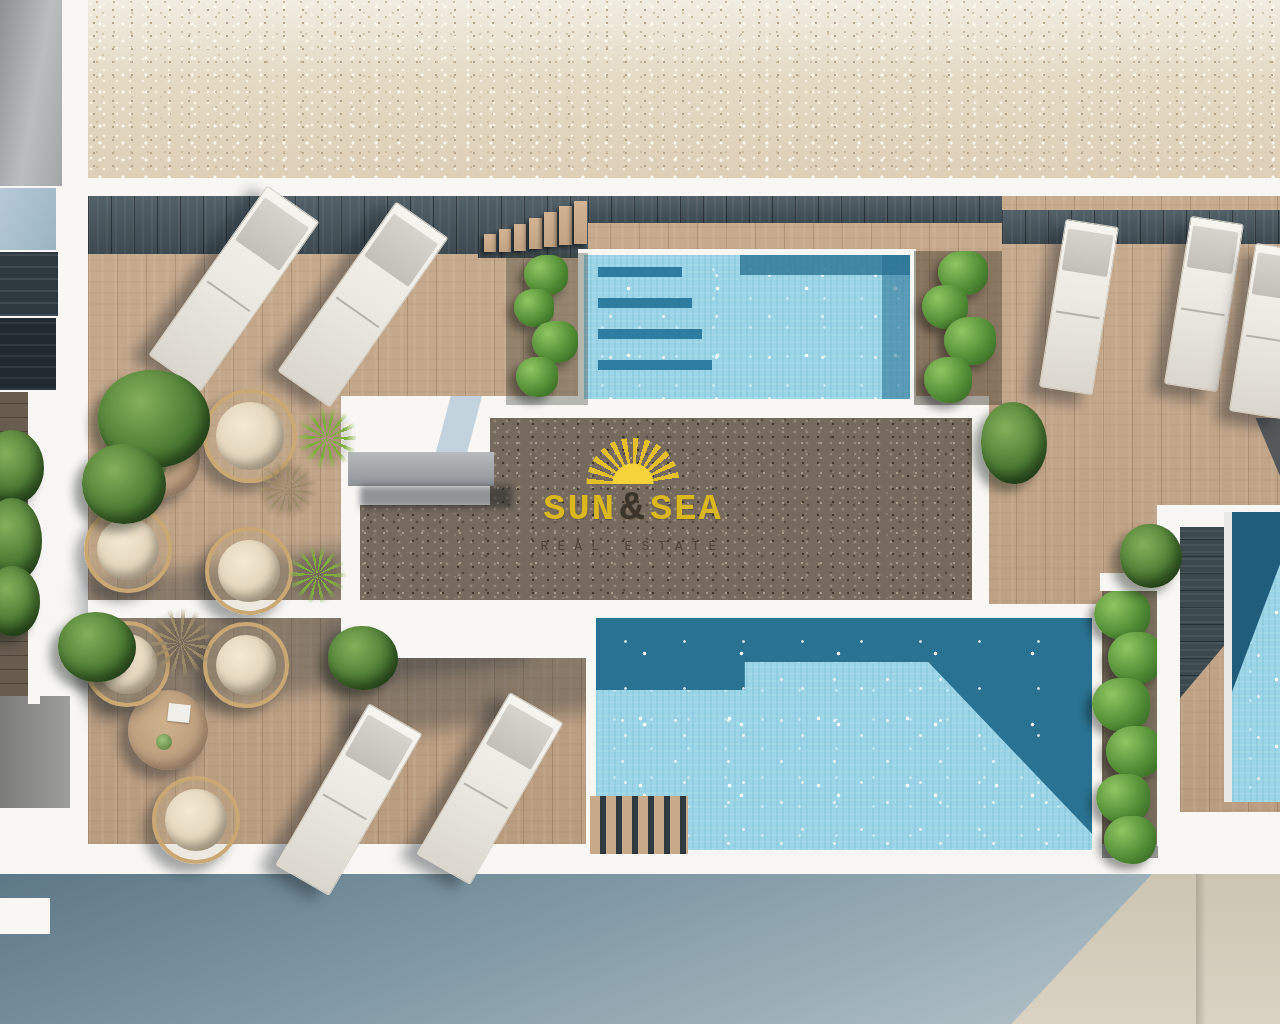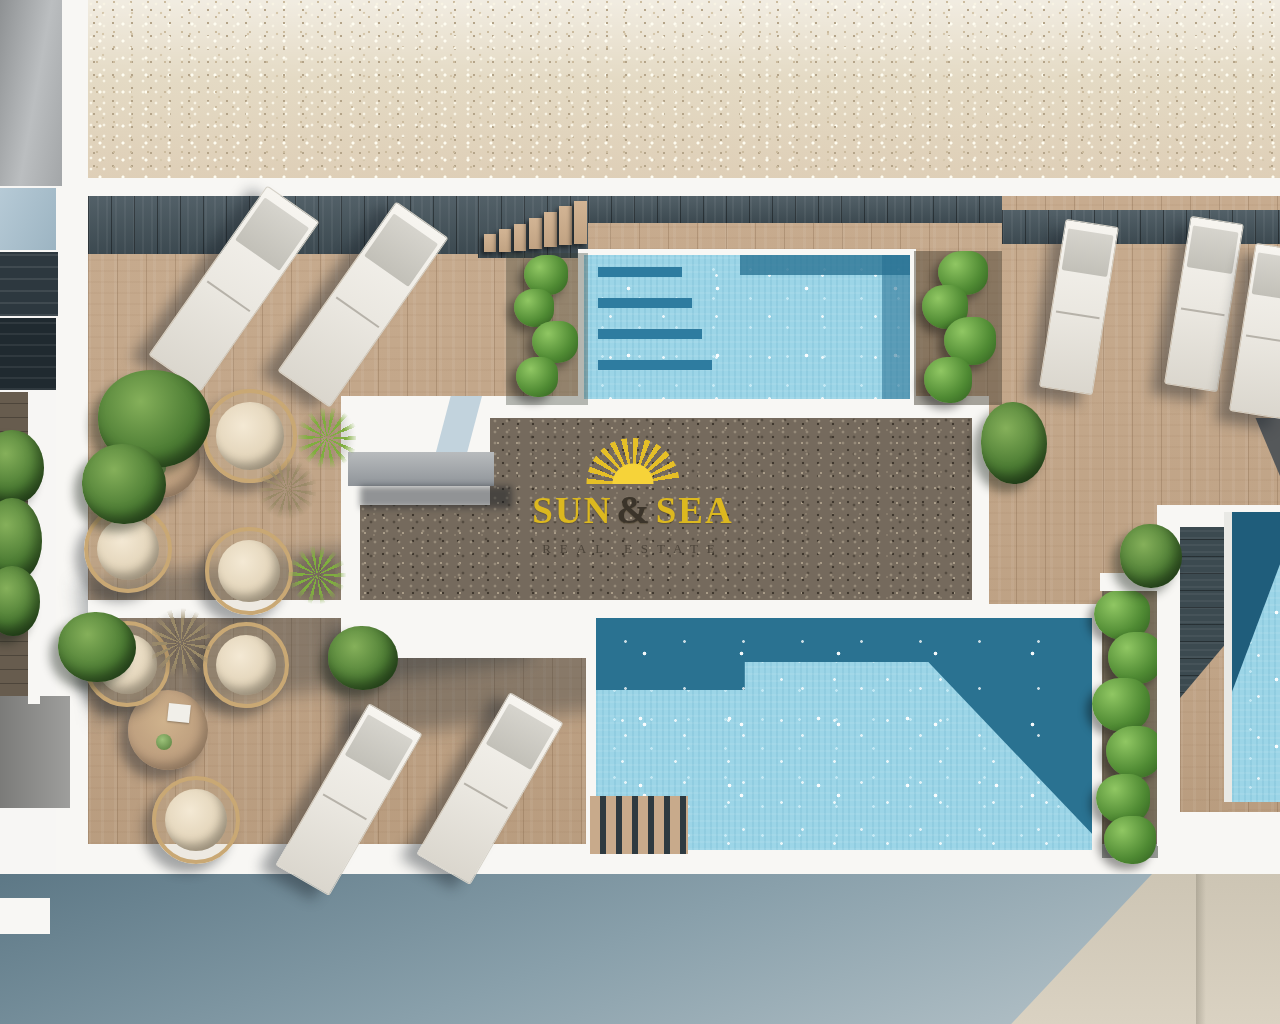--- a/index.html
+++ b/index.html
@@ -158,21 +158,21 @@
 <div class="a white-wall" style="left:88px;top:600px;width:255px;height:18px;"></div>
 <div class="a white-wall" style="left:28px;top:556px;width:12px;height:148px;"></div>
 
 <div class="a white-wall" style="left:341px;top:396px;width:648px;height:262px;">
   <div class="a gravel-dark" style="left:19px;top:22px;width:612px;height:182px;clip-path:polygon(130px 0,612px 0,612px 182px,0 182px,0 87px,130px 87px);"></div>
   <div class="a" style="left:95px;top:0;width:46px;height:56px;background:#c2d3dd;clip-path:polygon(32% 0,100% 0,68% 100%,0 100%);"></div>
   <div class="a" style="left:7px;top:56px;width:146px;height:34px;background:linear-gradient(180deg,#b8bbbd,#8f9499);"></div>
   <div class="a" style="left:19px;top:90px;width:152px;height:22px;background:rgba(14,20,28,.44);filter:blur(3px);"></div>
 </div>
 
-<div class="a" id="watermark" style="left:483px;top:438px;width:300px;height:170px;">
+<div class="a" id="watermark" style="left:483px;top:438px;width:300px;height:170px;font-family:Liberation Mono, monospace;">
   <div id="wm-sun"></div>
   <div id="wm-line1"><span>SUN</span><span class="amp">&amp;</span><span>SEA</span></div>
   <div id="wm-line2">REAL ESTATE</div>
 </div>
 
 <div class="a white-wall" style="left:578px;top:249px;width:338px;height:156px;">
   <div class="a water-light" style="left:6px;top:6px;width:326px;height:144px;">
     <div class="a" style="left:14px;top:12px;width:84px;height:10px;background:#2e7ca0;filter:blur(.5px);"></div>
     <div class="a" style="left:14px;top:43px;width:94px;height:10px;background:#2e7ca0;filter:blur(.5px);"></div>
     <div class="a" style="left:14px;top:74px;width:104px;height:10px;background:#2e7ca0;filter:blur(.5px);"></div>

